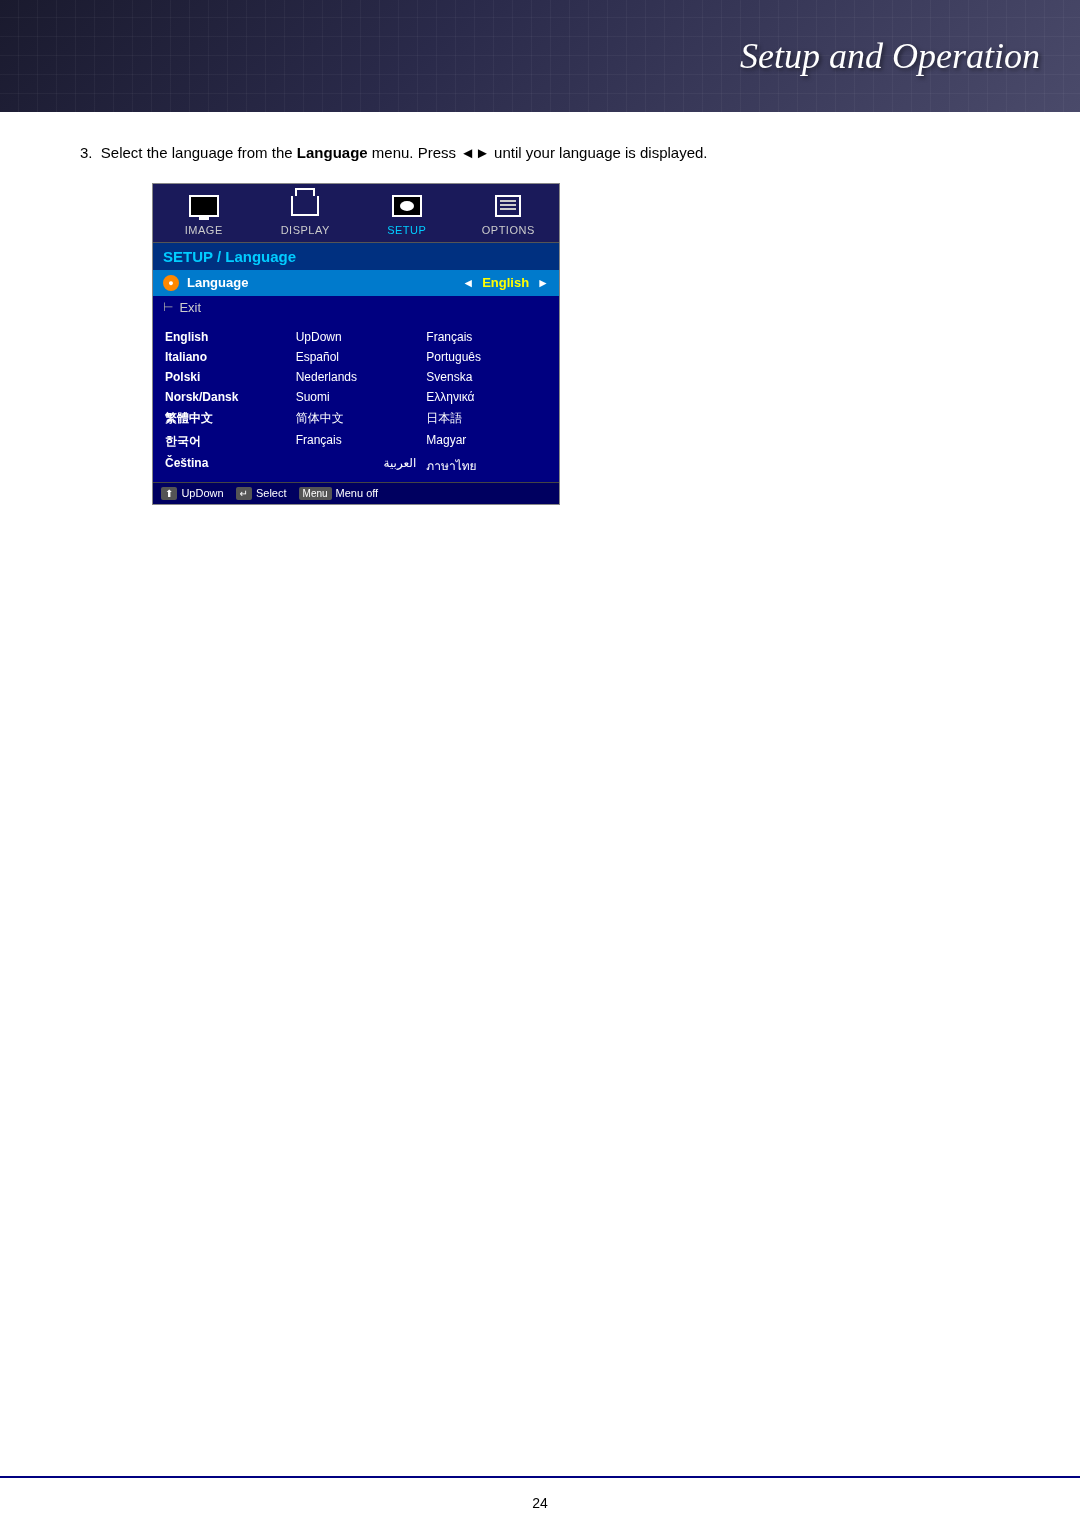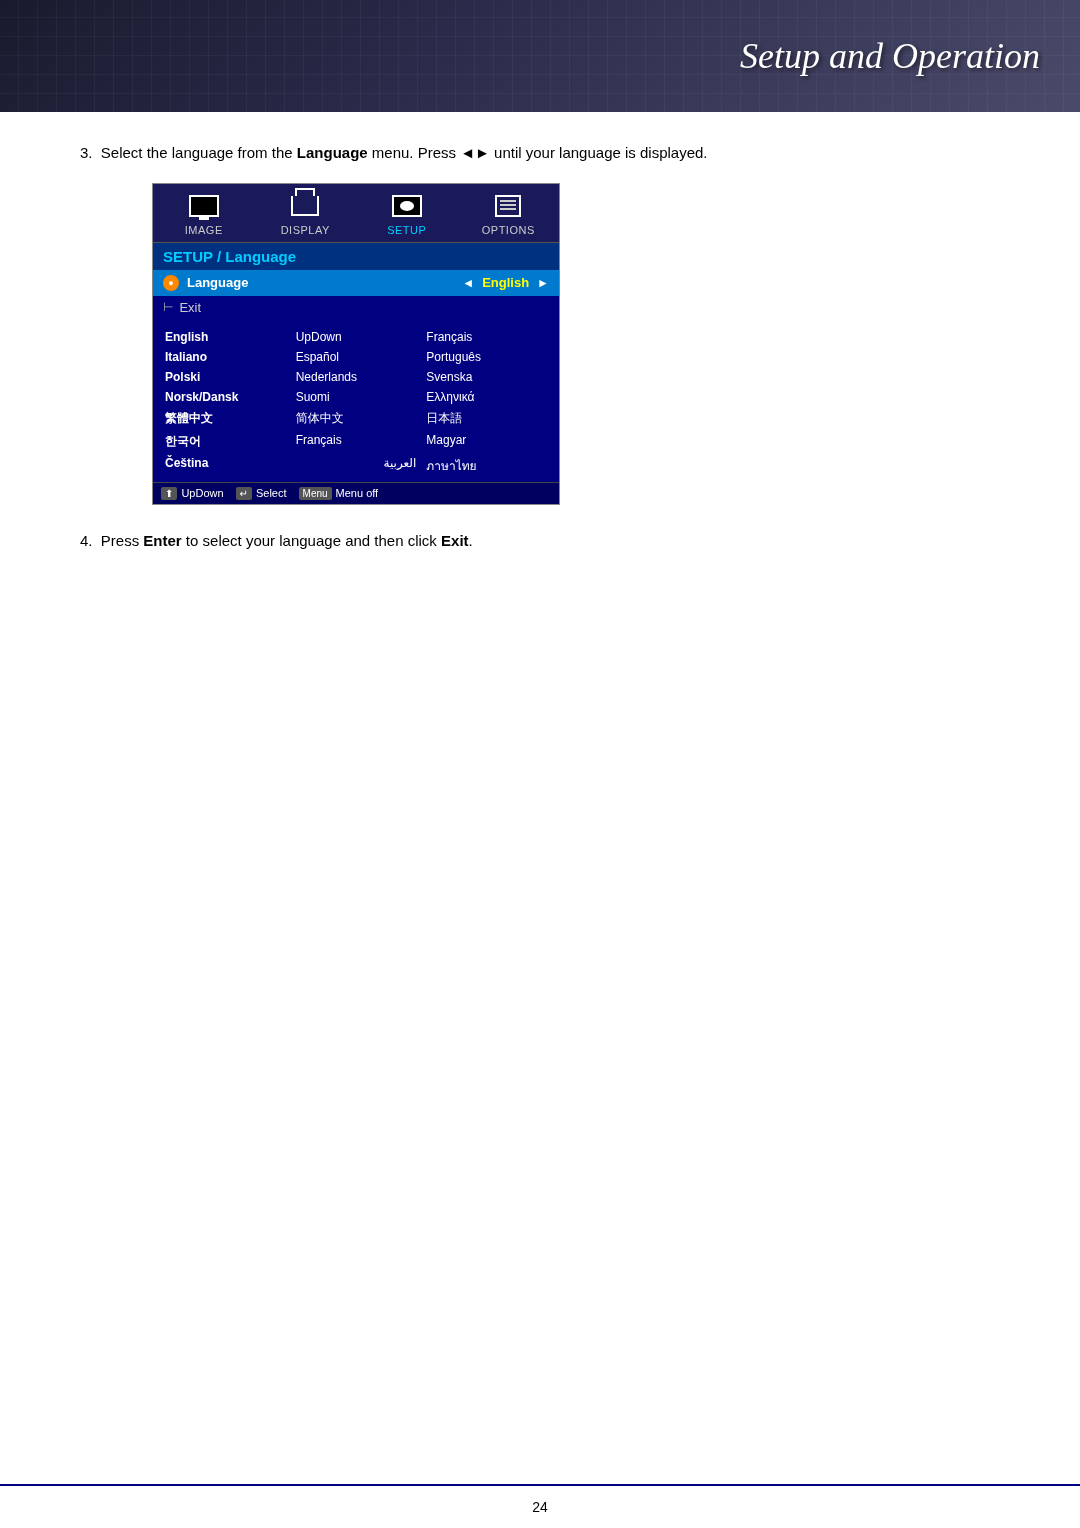--- a/index.html
+++ b/index.html
@@ -274,21 +274,21 @@
       line-height: 1.6;
       font-size: 15px;
     }
 
     
     .footer {
       position: absolute;
       bottom: 0;
       left: 0;
       right: 0;
-      height: 44px;
+      height: 52px;
       border-top: 2px solid #000080;
       display: flex;
       align-items: center;
       justify-content: center;
     }
     .footer-page {
       font-size: 14px;
       color: #000;
     }
   </style>
@@ -389,22 +389,19 @@
         <span>Select</span>
       </div>
       <div class="osd-bottom-item">
         <span class="osd-bottom-icon">Menu</span>
         <span>Menu off</span>
       </div>
     </div>
 
   </div>
 
-  <p class="step">
-    4.&nbsp;&nbsp;Press <strong>Enter</strong> to select your language and then click <strong>Exit</strong>.
-  </p>
 
 
 </div>
 
 <div class="footer">
   <span class="footer-page">24</span>
 </div>
 
 </body></html>

